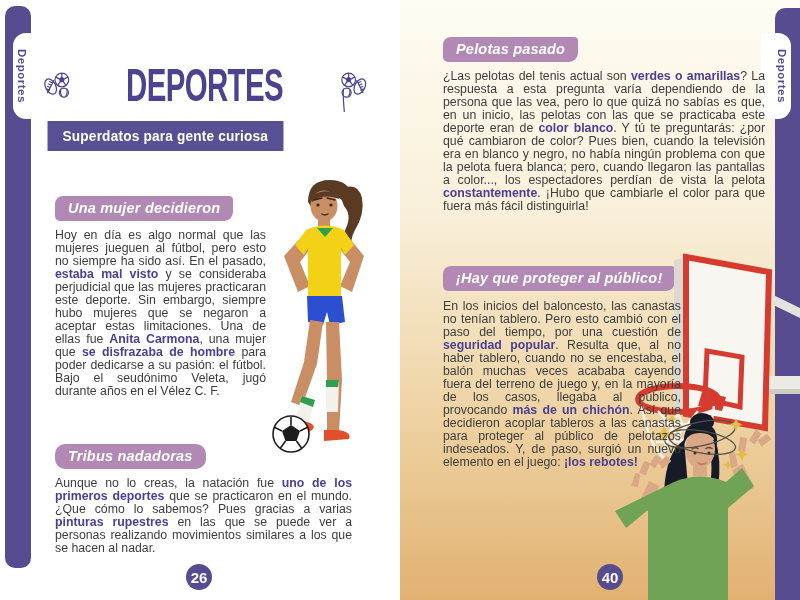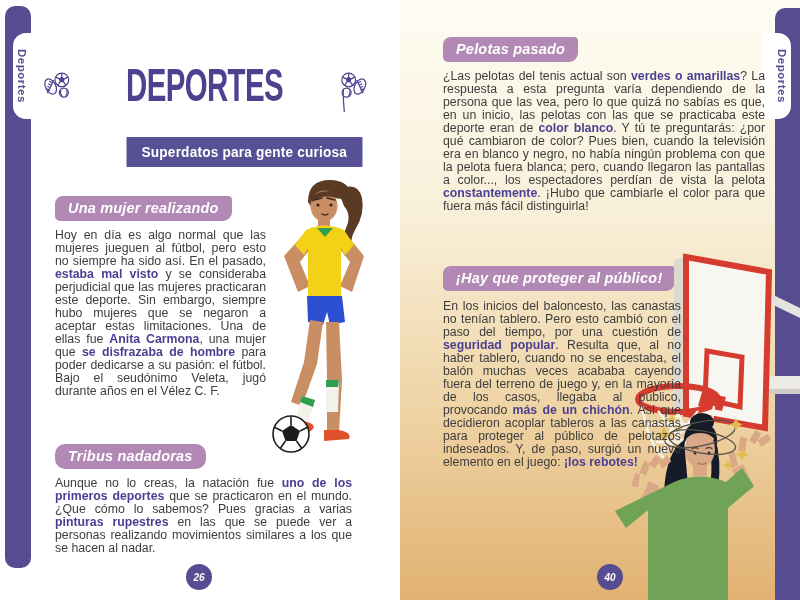--- a/index.html
+++ b/index.html
@@ -24,33 +24,33 @@
   .notch.right{right:9px;top:33px;width:30px;height:86px;border-radius:0 13px 13px 0;}
   .tab-text{writing-mode:vertical-rl;color:var(--purple-strip);font-size:11.5px;font-weight:bold;letter-spacing:.5px;}
   .notch.left .tab-text{margin-right:12px;}
   .notch.right .tab-text{margin-left:12px;}
 
   
   .header-row{position:absolute;left:40px;top:52px;width:330px;height:66px;
     display:flex;align-items:center;justify-content:center;gap:10px;}
   h1.title{font-size:46px;font-weight:800;color:var(--purple-dark);letter-spacing:-1px;
     transform:scaleX(.64);transform-origin:center;white-space:nowrap;}
-  .subtitle-wrap{position:absolute;left:40px;top:121px;width:330px;text-align:right;margin-top:16px;}
+  .subtitle-wrap{position:absolute;left:40px;top:121px;width:330px;text-align:left;}
   .subtitle{display:inline-block;background:#575094;color:#fff;font-weight:bold;font-size:14.5px;
     padding:7px 16px;letter-spacing:.2px;transform:scaleX(.94);transform-origin:center;}
 
   
   .badge{display:inline-block;background:var(--mauve);color:#fff;font-weight:bold;font-style:italic;
     font-size:14.5px;padding:4px 13px 5px;border-radius:8px 4px 9px 5px;letter-spacing:.2px;white-space:nowrap;}
   .para{position:absolute;color:var(--body-text);font-size:12.3px;line-height:13px;
     text-align:justify;z-index:5;}
   .para .hl{color:var(--highlight);font-weight:bold;}
   .abs{position:absolute;}
   .pagenum{position:absolute;width:26px;height:26px;border-radius:50%;background:var(--purple-strip);
-    color:#fff;font-size:10px;font-weight:bold;display:flex;align-items:center;justify-content:center;z-index:6;font-style:italic;}
+    color:#fff;font-size:15px;font-weight:bold;display:flex;align-items:center;justify-content:center;z-index:6;}
 
   .illu{position:absolute;z-index:1;}
   .z2{z-index:2;}
 </style>
 </head>
 <body>
 
 <div class="spread">
 
   <div class="right-page-bg"></div>
@@ -86,21 +86,21 @@
         <path d="M43 12V6.5 M49 16.5l6 -3 M46.7 23.5l4 5.5 M39.3 23.5l-4 5.5 M37 16.5l-6 -3"></path>
         <circle cx="47" cy="44" r="9"></circle>
         <path d="M41 37q-2 7 2 14 M53 37q2 7 -2 51"></path>
       </g>
     </svg>
   </div>
   <div class="subtitle-wrap">
     <span class="subtitle">Superdatos para gente curiosa</span>
   </div>
 
-  <span class="badge abs" style="left:55px;top:196px;">Una mujer realizando</span>
+  <span class="badge abs" style="left:55px;top:196px;">Una mujer decidieron</span>
   <div class="para" style="left:55px;top:229px;width:211px;"><span>Hoy en día es algo normal que las mujeres jueguen al fútbol, pero esto no siempre ha sido así. En el pasado, </span><span class="hl">estaba mal visto</span><span> y se consideraba perjudicial que las mujeres practicaran este deporte. Sin embargo, siempre hubo mujeres que se negaron a aceptar estas limitaciones. Una de ellas fue </span><span class="hl">Anita Carmona</span><span>, una mujer que </span><span class="hl">se disfrazaba de hombre</span><span> para poder dedicarse a su pasión: el fútbol. Bajo el seudónimo Veleta, jugó durante años en el Vélez C. F.</span></div>
 
   <span class="badge abs" style="left:55px;top:444px;border-radius:10px;">Tribus nadadoras</span>
   <div class="para" style="left:55px;top:477px;width:297px;"><span>Aunque no lo creas, la natación fue </span><span class="hl">uno de los primeros deportes</span><span> que se practicaron en el mundo. ¿Que cómo lo sabemos? Pues gracias a varias </span><span class="hl">pinturas rupestres</span><span> en las que se puede ver a personas realizando movimientos similares a los que se hacen al nadar.</span></div>
 
   <div class="pagenum" style="left:186px;top:564px;">26</div>
 
   <svg class="illu z2" style="left:258px;top:174px;" width="152" height="300" viewBox="0 0 152 300">
     <path d="M80 16 q20 -10 24 8 q3 16 -7 32 q-6 10 -3 24 l-7 2 q-5 -16 1 -28 q6 -13 -2 -22 z" fill="#5b3a24"></path>
     <path d="M50 28 q0 -22 22 -22 q20 0 22 18 l-5 5 q-14 -11 -26 -4 l-9 9 z" fill="#5b3a24"></path>

